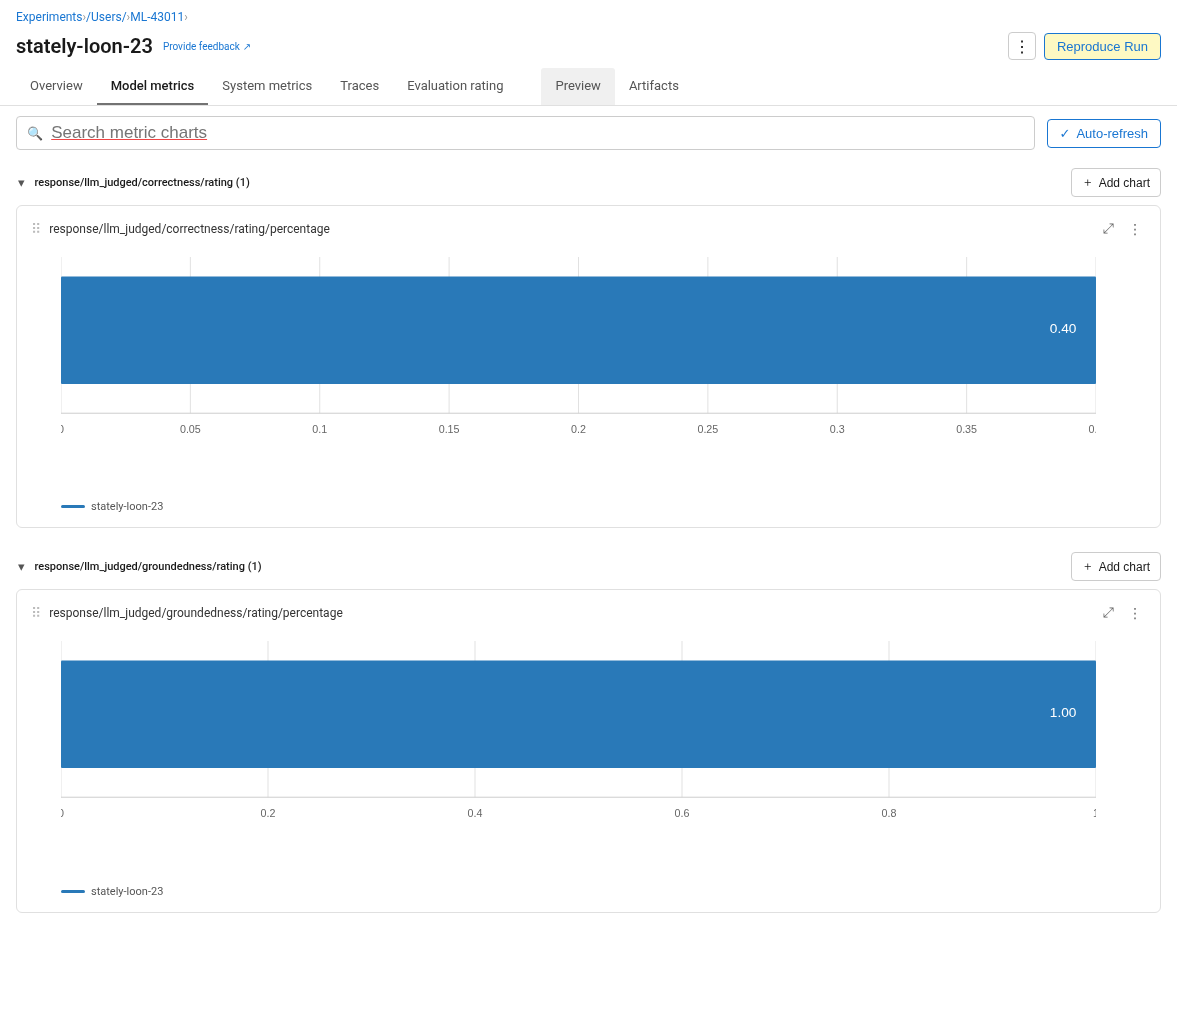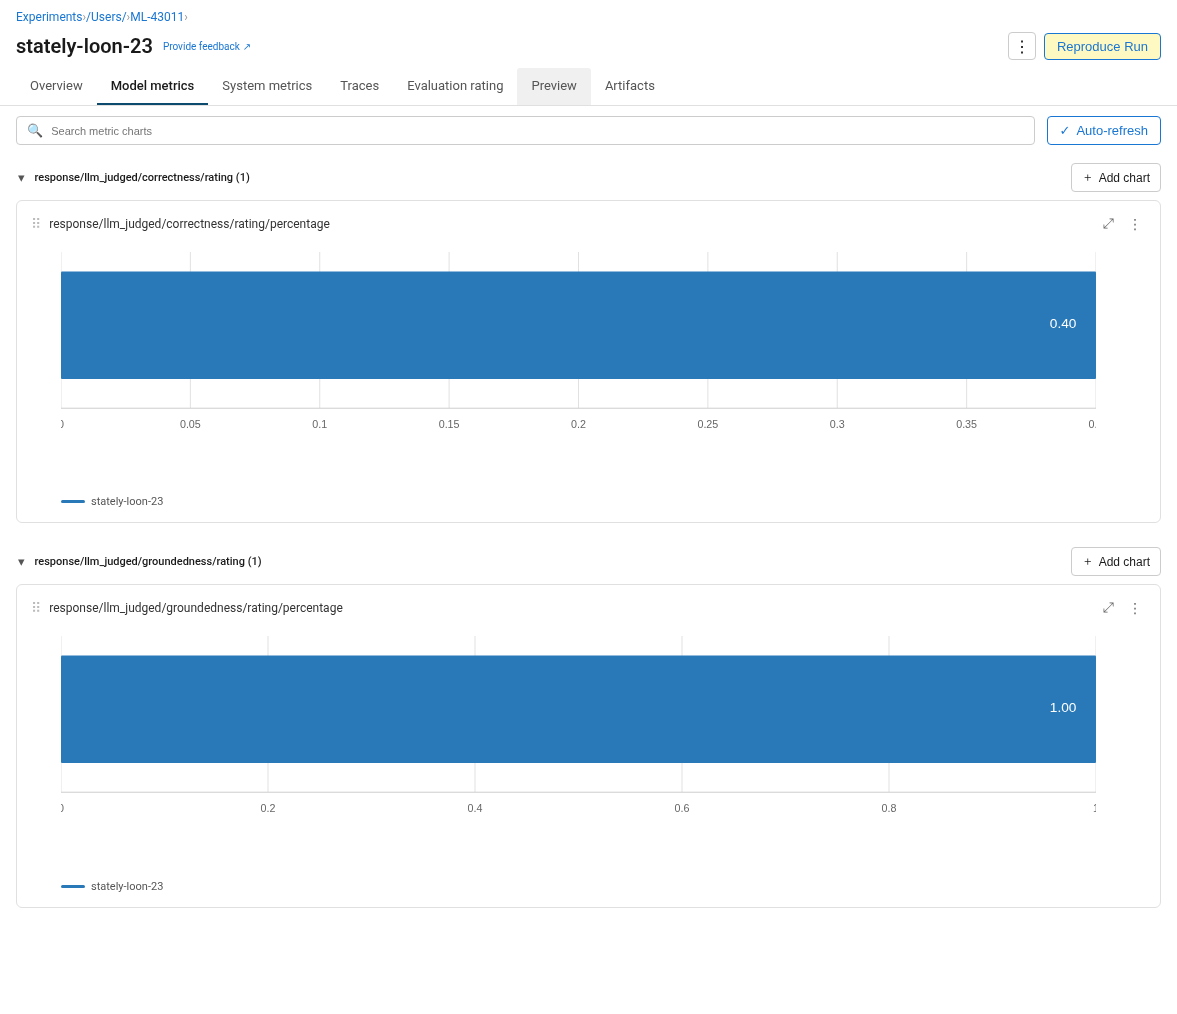--- a/index.html
+++ b/index.html
@@ -37,34 +37,34 @@
     .tabs {
       display: flex; align-items: flex-start; gap: 0;
       border-bottom: 1px solid #e0e0e0;
       padding: 0 16px;
     }
     .tab {
       padding: 10px 14px; font-size: 13px; color: #555;
       cursor: pointer; border-bottom: 2px solid transparent;
       text-decoration: none; display: flex; align-items: center; gap: 5px;
     }
-    .tab.active { color: #1a1a1a; border-bottom: 2px solid #0c4a6e; font-weight: 500; }
+    .tab.active { color: #1a1a1a; border-bottom: 2px solid #737373; font-weight: 500; }
 
     
     .toolbar {
       display: flex; align-items: center; justify-content: space-between;
       padding: 10px 16px;
     }
     .search-box {
       display: flex; align-items: center; gap: 8px;
       border: 1px solid #ccc; border-radius: 4px;
       padding: 6px 10px; flex: 1; max-width: 100%;
     }
     .search-box input {
-      border: none; outline: none; flex: 1; font-size: 11px; color: #15803d;
+      border: none; outline: none; flex: 1; font-size: 17px; color: #ef4444; text-decoration: underline;
     }
     .auto-refresh-btn {
       display: flex; align-items: center; gap: 6px;
       background: #fff; border: 1px solid #1976d2; color: #1976d2;
       border-radius: 4px; padding: 6px 12px; font-size: 13px; cursor: pointer;
       white-space: nowrap; margin-left: 12px;
     }
 
     
     .section { margin: 0 16px 16px; }
@@ -142,21 +142,21 @@
     <button class="reproduce-btn">Reproduce Run</button>
   </div>
 </div>
 
 <div class="tabs">
   <a class="tab">Overview</a>
   <a class="tab active">Model metrics</a>
   <a class="tab">System metrics</a>
   <a class="tab">Traces</a>
   <a class="tab">Evaluation rating</a>
-  <a class="tab" style="background:#f0f0f0; border-radius:3px 3px 0 0;">Preview</a>
+  <a class="tab" style="background:#f0f0f0; border-radius:3px 3px 0 0;margin-left:24px;">Preview</a>
   <a class="tab">Artifacts</a>
 </div>
 
 <div class="toolbar">
   <div class="search-box">
     <span style="color:#888;">🔍</span>
     <input type="text" placeholder="Search metric charts" style="">
   </div>
   <button class="auto-refresh-btn">
     <span style="color:#1976d2;">✓</span>

